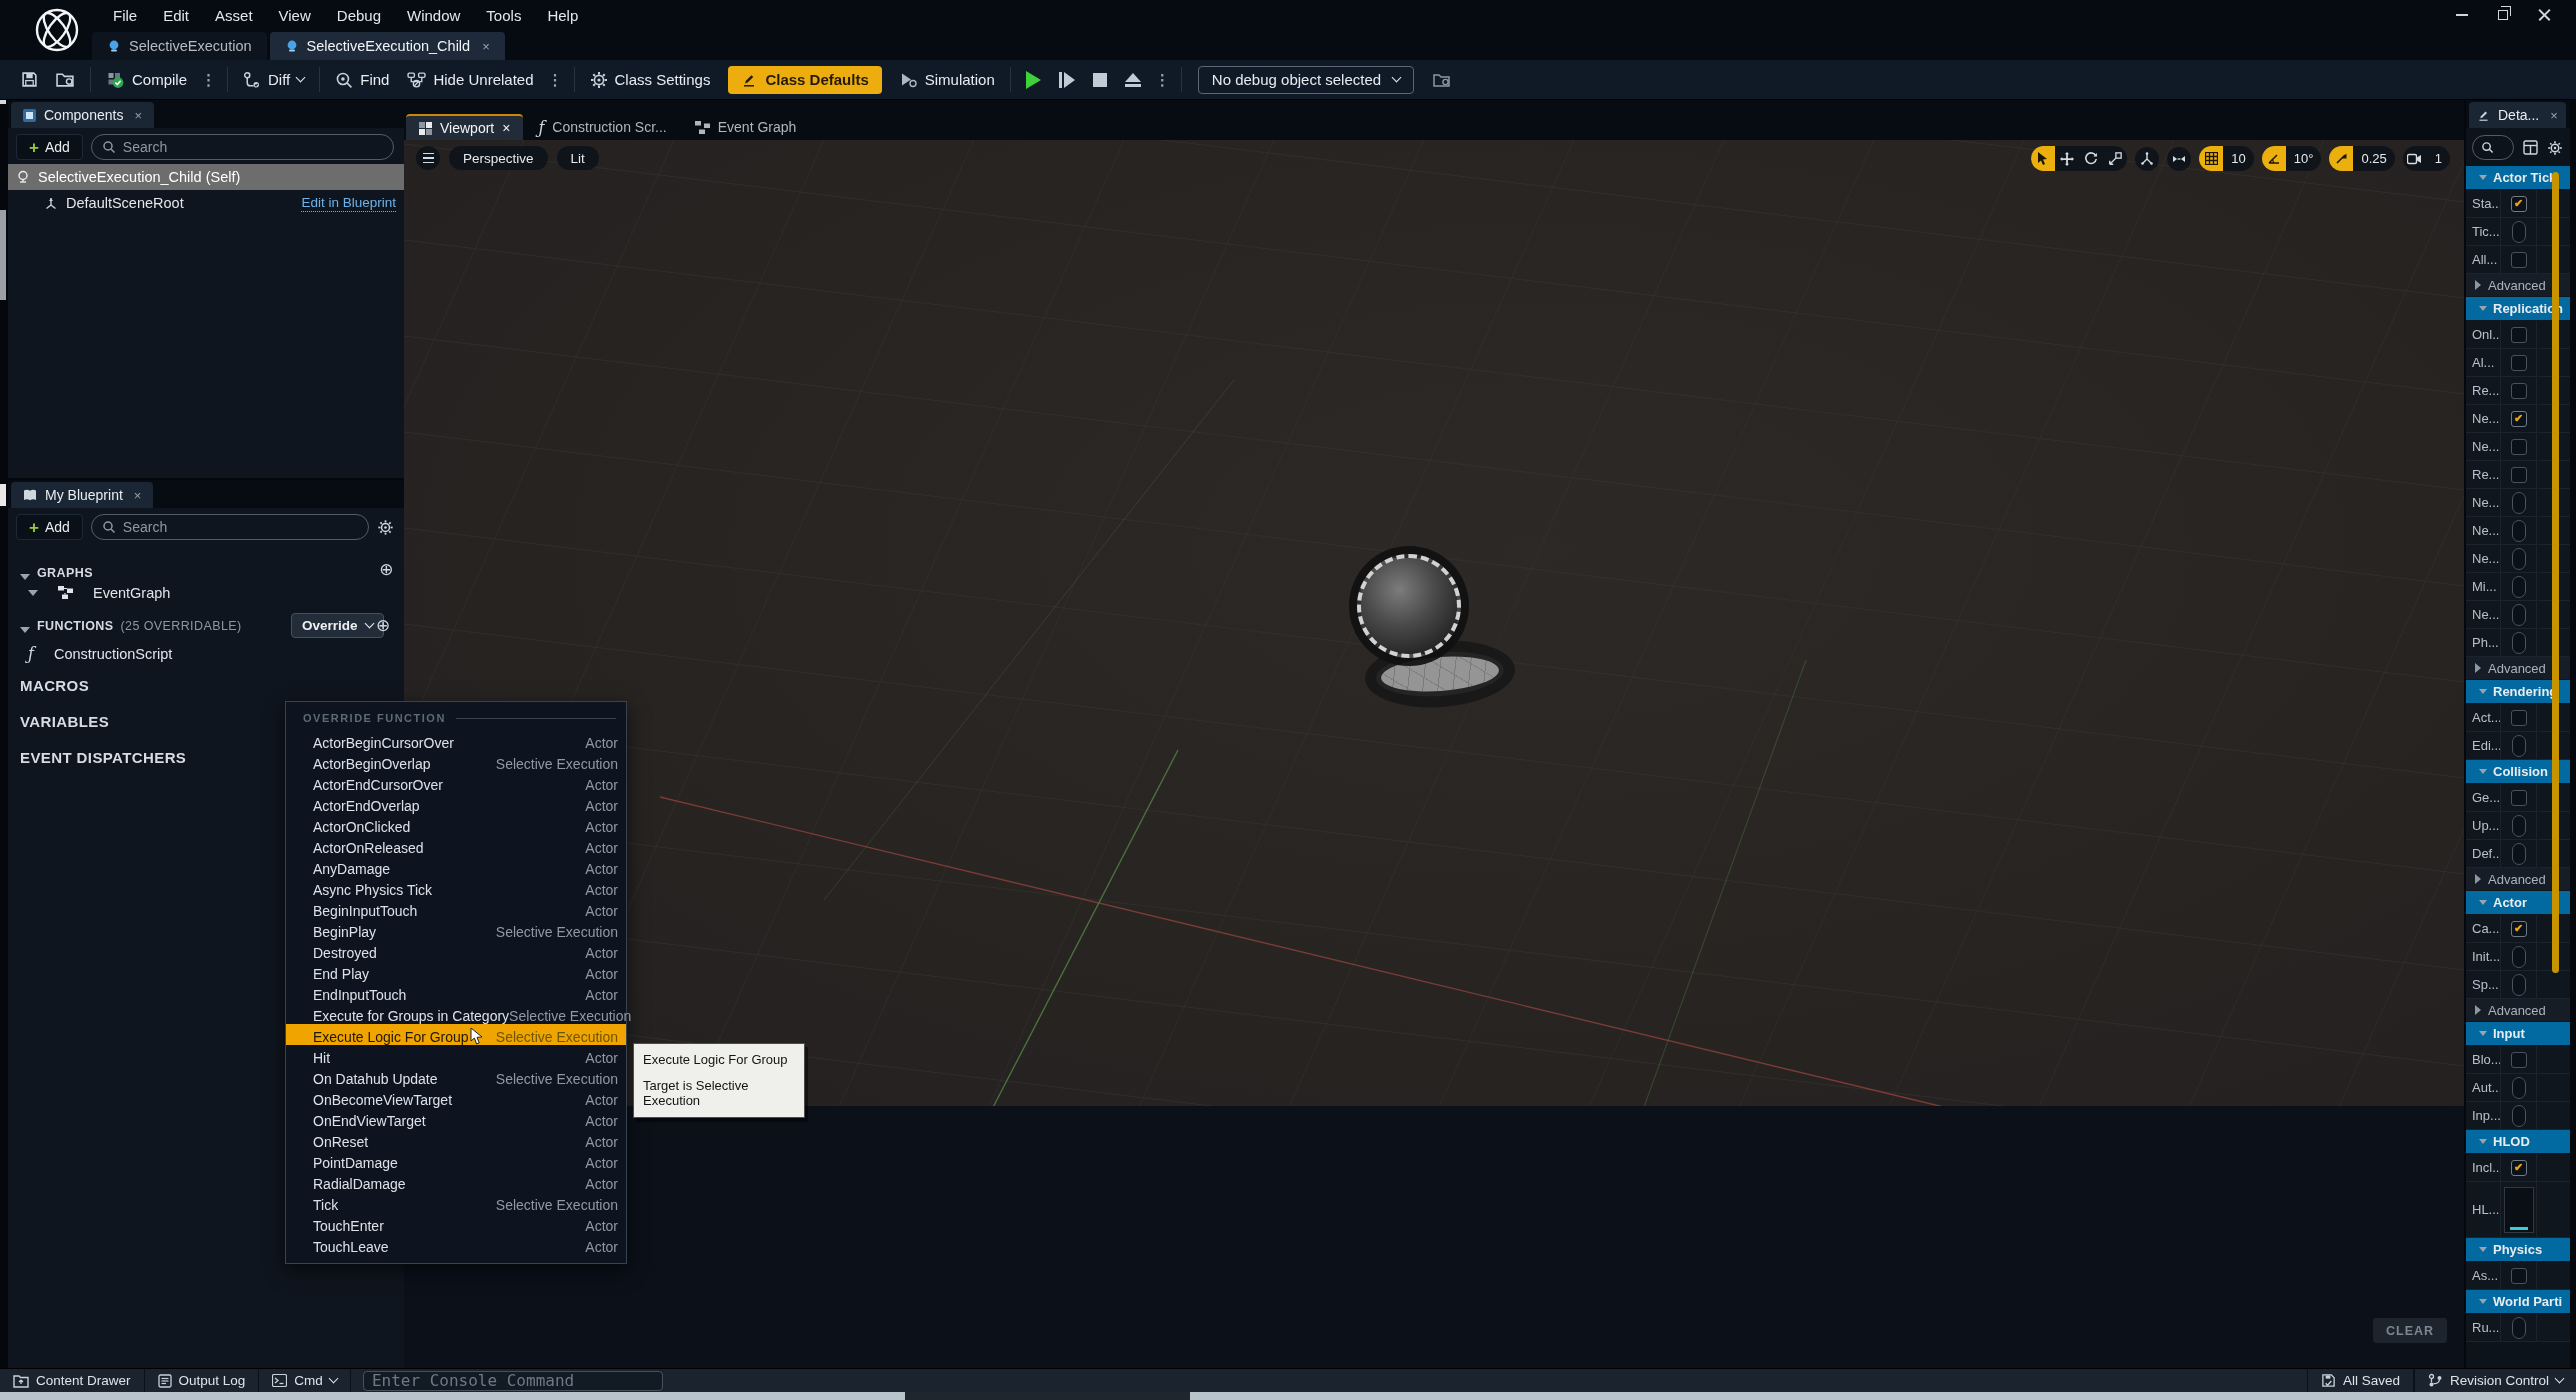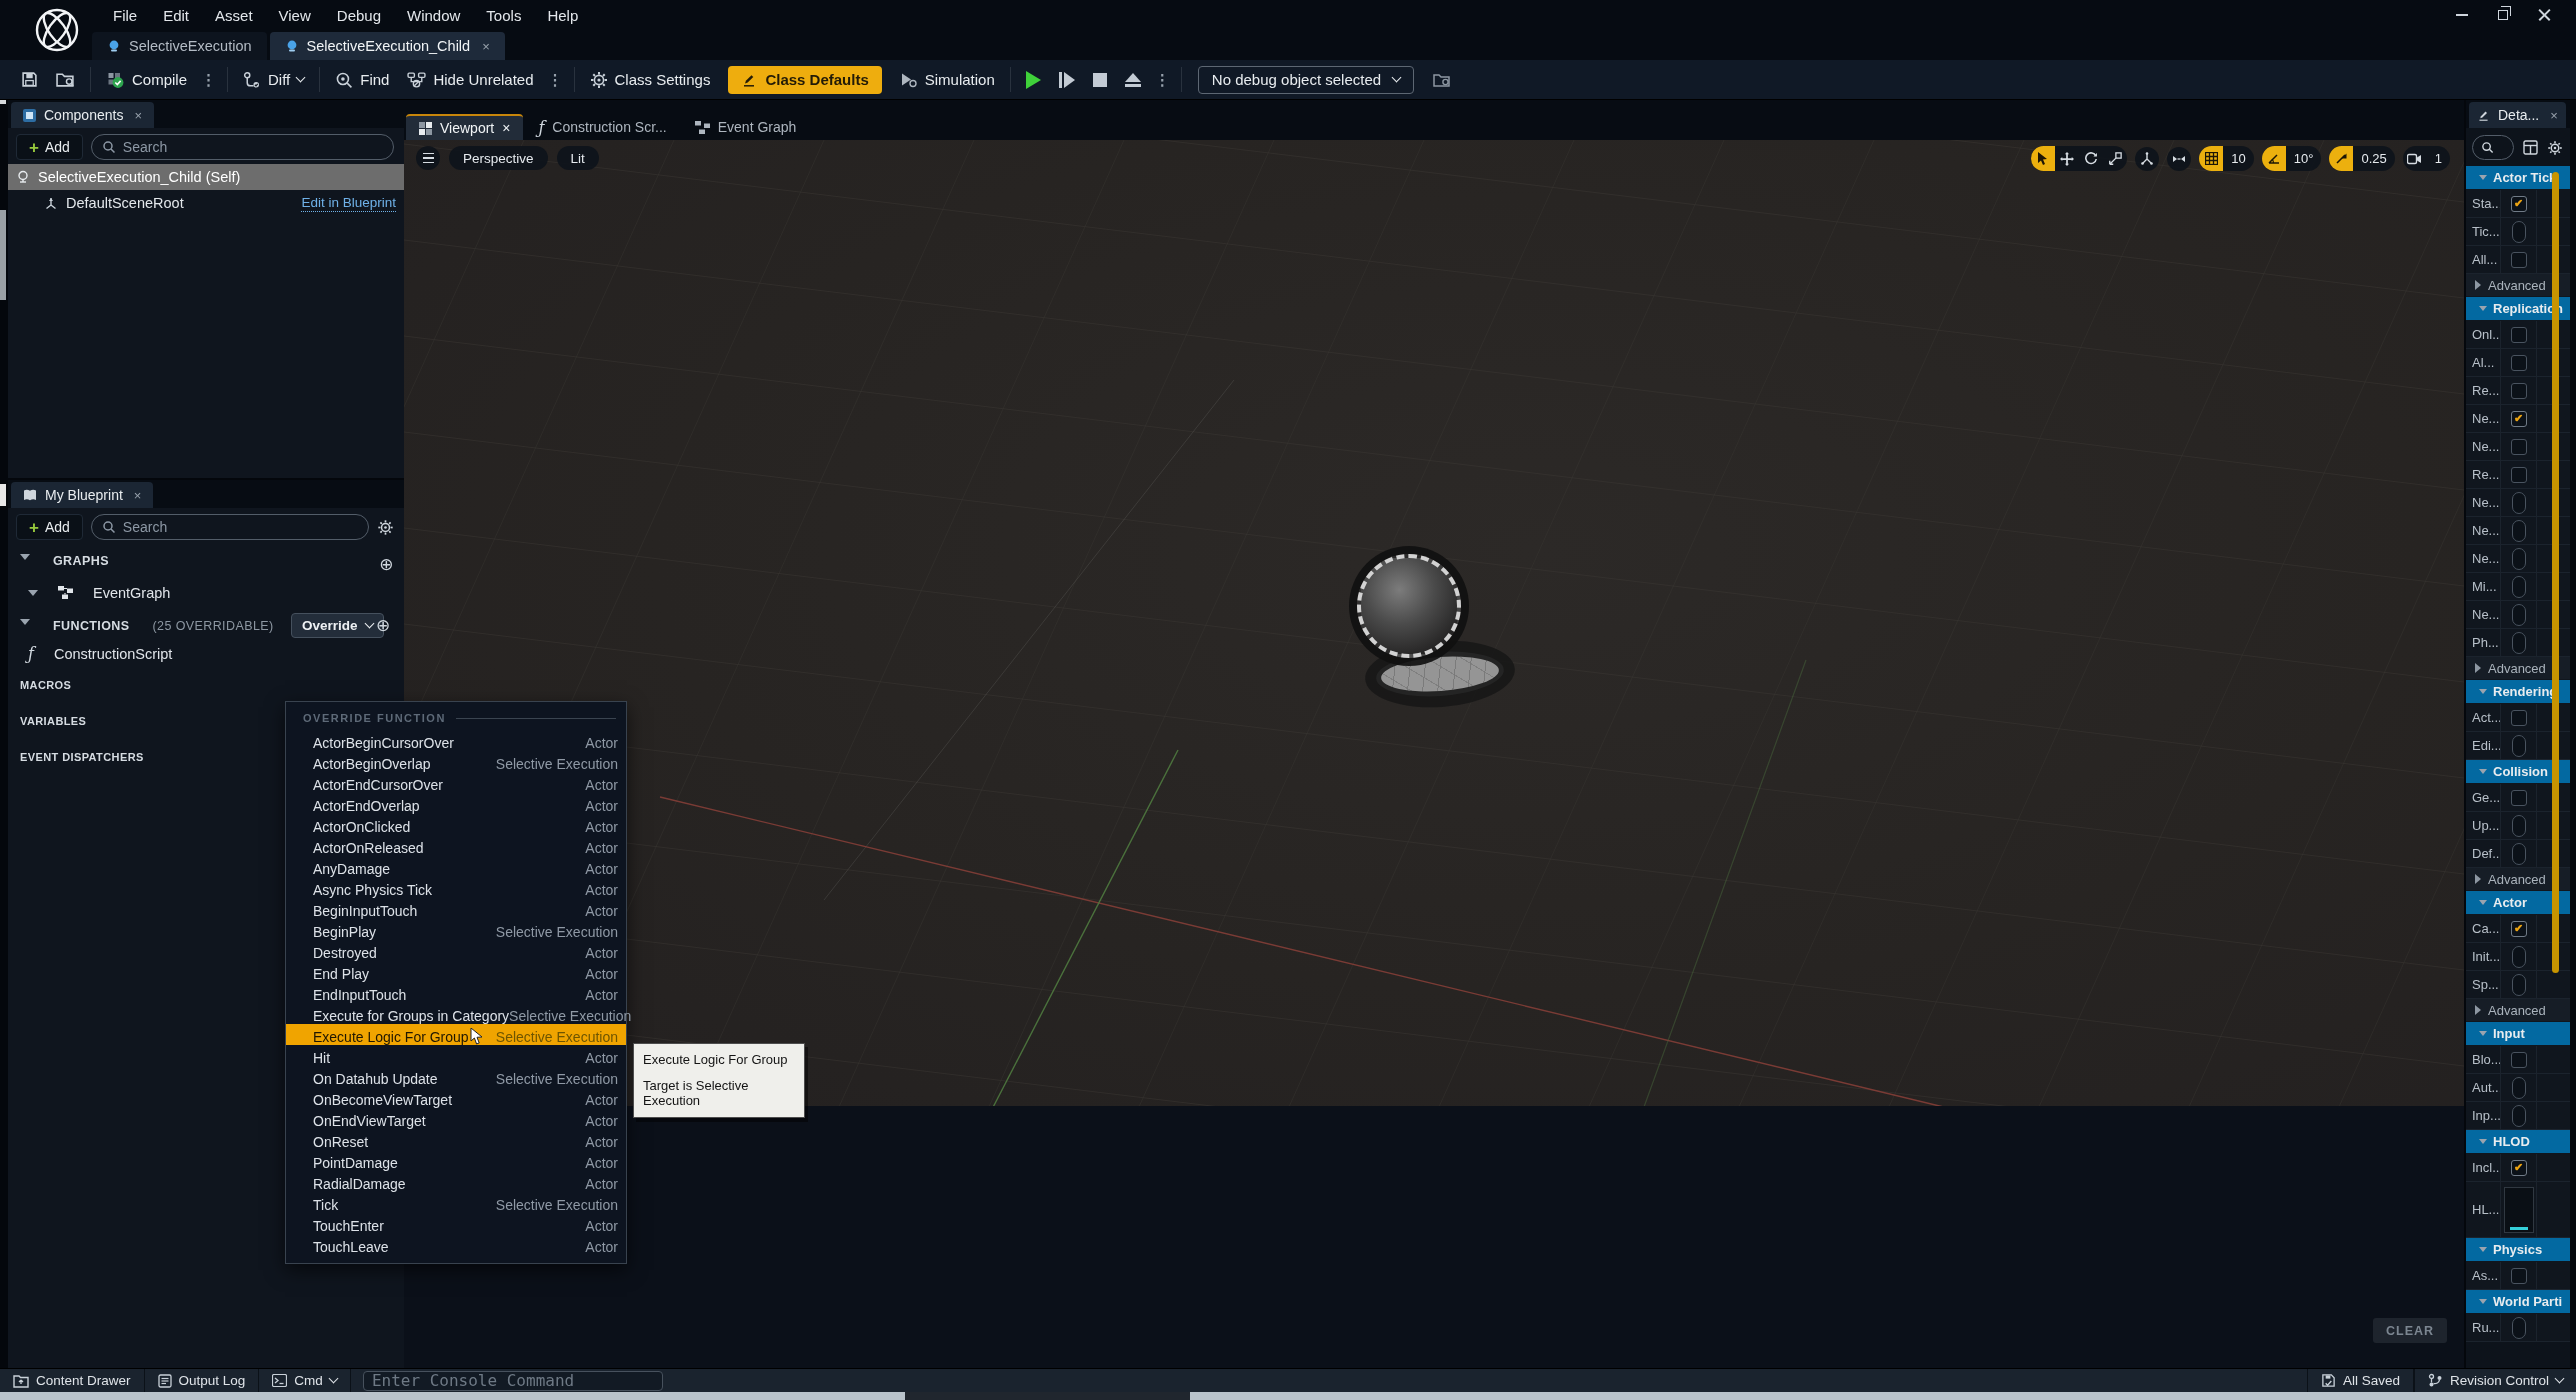--- a/index.html
+++ b/index.html
@@ -62,34 +62,34 @@
 .search-pill input::placeholder{color:#8d98a5}
 
 #components{left:8px;top:100px;width:396px;height:378px}
 .comp-row{display:flex;align-items:center;gap:8px;height:26px;padding:0 8px;font-size:14.5px}
 .comp-row.selected{background:#6d6d6d;color:#fff}
 .comp-row.child{padding-left:36px;color:#e3e7eb}
 .edit-link{margin-left:auto;color:#6fb1e8;font-size:13.5px;border-bottom:1px dotted #6fb1e8;padding-bottom:1px}
 
 #myblueprint{left:8px;top:480px;width:396px;height:888px}
 .mb-list{padding:10px 10px 0 12px}
-.sec-head{display:flex;align-items:flex-start;gap:23px;height:26px;font-size:12.5px;font-weight:bold;letter-spacing:.4px;color:#d6dce2}
+.sec-head{display:flex;align-items:flex-end;gap:7px;height:26px;font-size:12.5px;font-weight:bold;letter-spacing:.4px;color:#d6dce2}
 .sec-head .note{font-weight:normal;color:#8d97a2}
 .sec-head .plus-circ{margin-left:auto;color:#cfd6dd;font-size:17px;font-weight:normal}
 .tri-down{width:0;height:0;border-top:6px solid #9aa4af;border-left:5px solid transparent;border-right:5px solid transparent;display:inline-block}
 .tri-right{width:0;height:0;border-left:6px solid #8d97a2;border-top:5px solid transparent;border-bottom:5px solid transparent;display:inline-block}
 .tree-row{display:flex;align-items:center;gap:20px;height:25px;font-size:14.5px;color:#e1e5ea}
 .tree-row.lvl1{padding-left:8px}
 .tree-row.lvl2{padding-left:36px}
 .diamond{width:9px;height:9px;border:2px solid #d9dde2;transform:rotate(45deg);background:#0f151e;display:inline-block}
 .fn-row{position:relative;display:flex;align-items:center;height:30px;margin-top:6px}
 .override-btn{position:absolute;left:271px;top:2px;display:flex;align-items:center;gap:8px;background:#232d3a;border:1px solid #45505d;border-radius:4px;height:25px;padding:0 10px;font-size:13.5px;font-weight:bold;color:#eef1f4}
 .fn-row .plus-circ{position:absolute;left:356px;top:4px;color:#cfd6dd;font-size:17px}
 .func-f{font-family:"DejaVu Serif",serif;font-style:italic;color:#cfd6dd;font-size:16px}
-.mb-cat{font-size:11px;font-weight:bold;letter-spacing:.4px;color:#d6dce2;height:26px;display:flex;align-items:center;margin-top:6px}
+.mb-cat{font-size:15px;font-weight:bold;letter-spacing:.4px;color:#d6dce2;height:26px;display:flex;align-items:center;margin-top:6px}
 
 #viewport{position:absolute;left:404px;top:100px;width:2060px;height:1268px;background:#0b1019;z-index:1}
 #vp-tabs{height:40px;background:#070c13;display:flex;align-items:flex-end}
 .vp-tab{height:26px;display:flex;align-items:center;gap:8px;padding:0 13px;font-size:14px;color:#aeb6bf;margin-left:2px;border-radius:4px 4px 0 0}
 .vp-tab.active{background:#222c39;color:#f1f4f6;border-top:2px solid #c8860a}
 #vp-3d{position:relative;height:978px;background:radial-gradient(ellipse at 55% 42%,#2c2927 0%,#272422 55%,#232020 100%);overflow:hidden}
 #grid-svg{position:absolute;left:0;top:0}
 #vp-left-controls{position:absolute;left:12px;top:6px;display:flex;gap:9px;align-items:center}
 .vp-circle{width:24px;height:24px;border-radius:50%;background:rgba(13,18,26,.88);display:flex;align-items:center;justify-content:center;color:#d6dce2}
 .vp-pill{height:24px;border-radius:12px;background:rgba(13,18,26,.88);display:flex;align-items:center;padding:0 14px;font-size:13.5px;color:#e6eaee}

